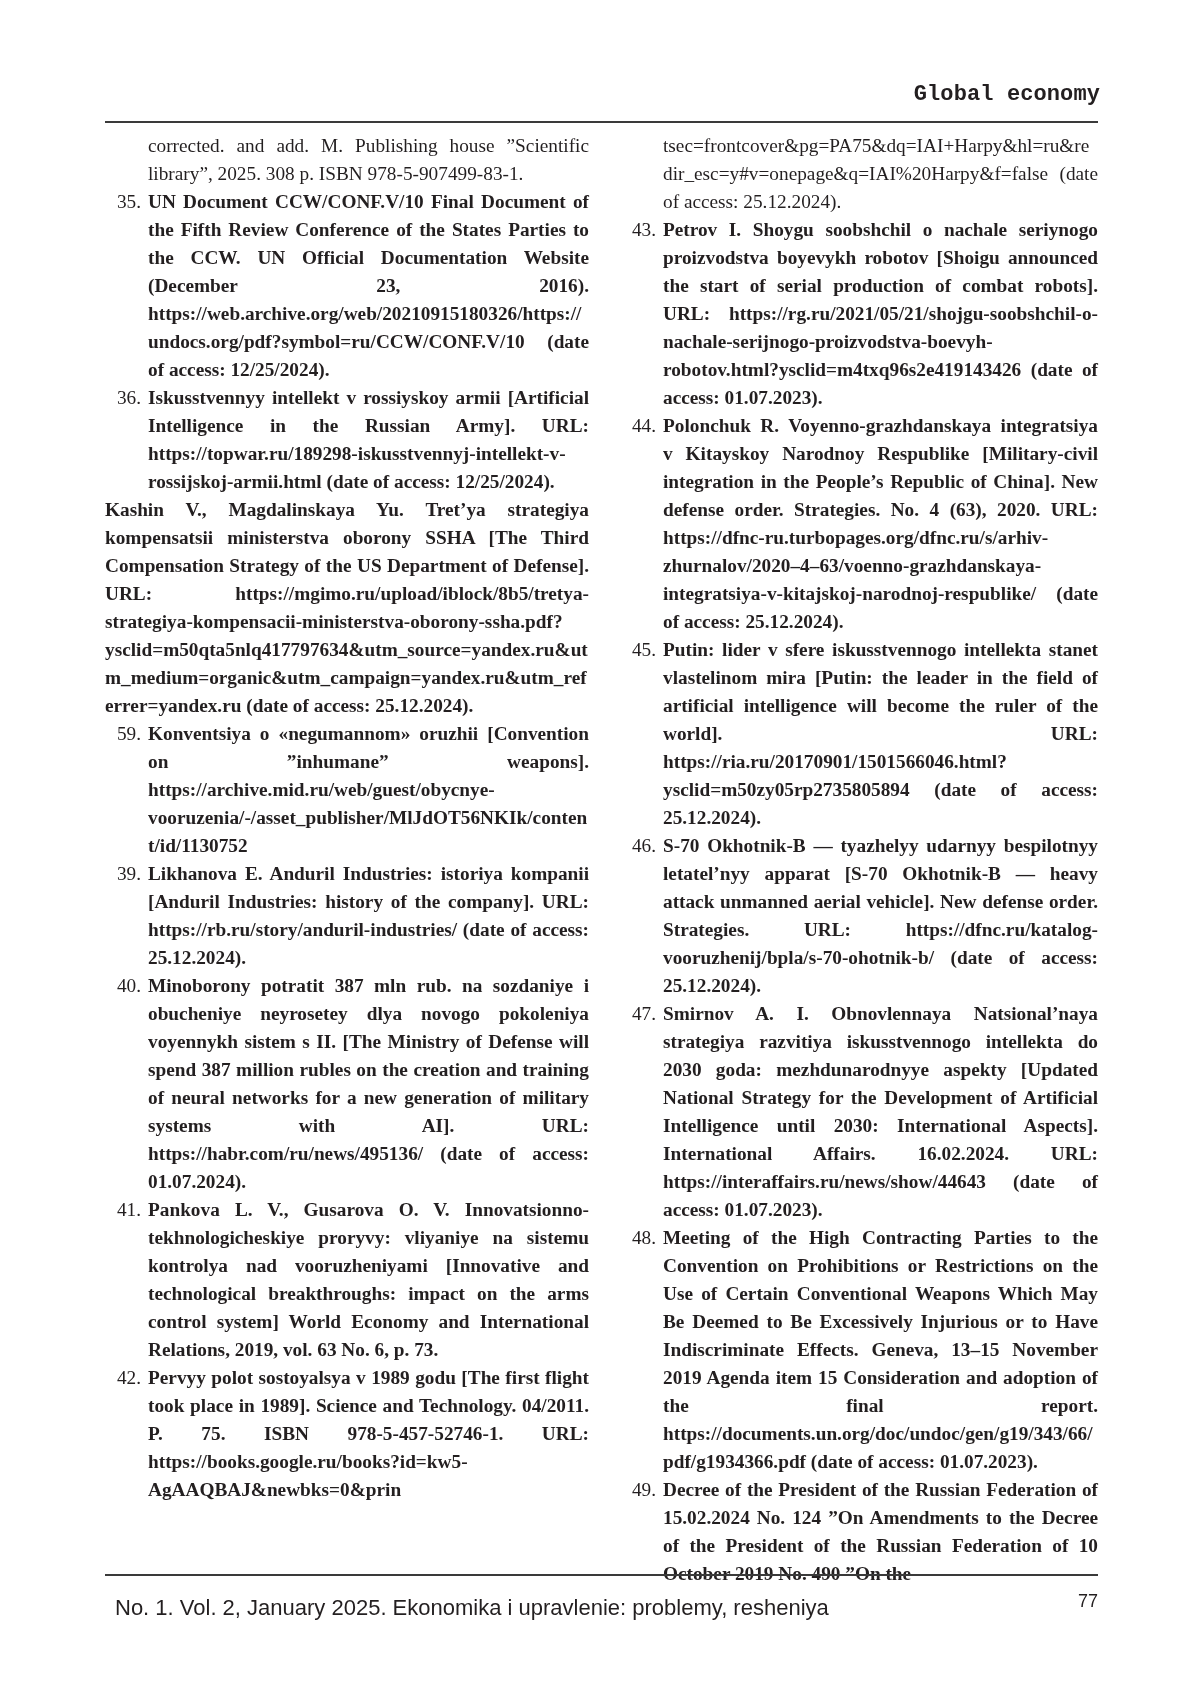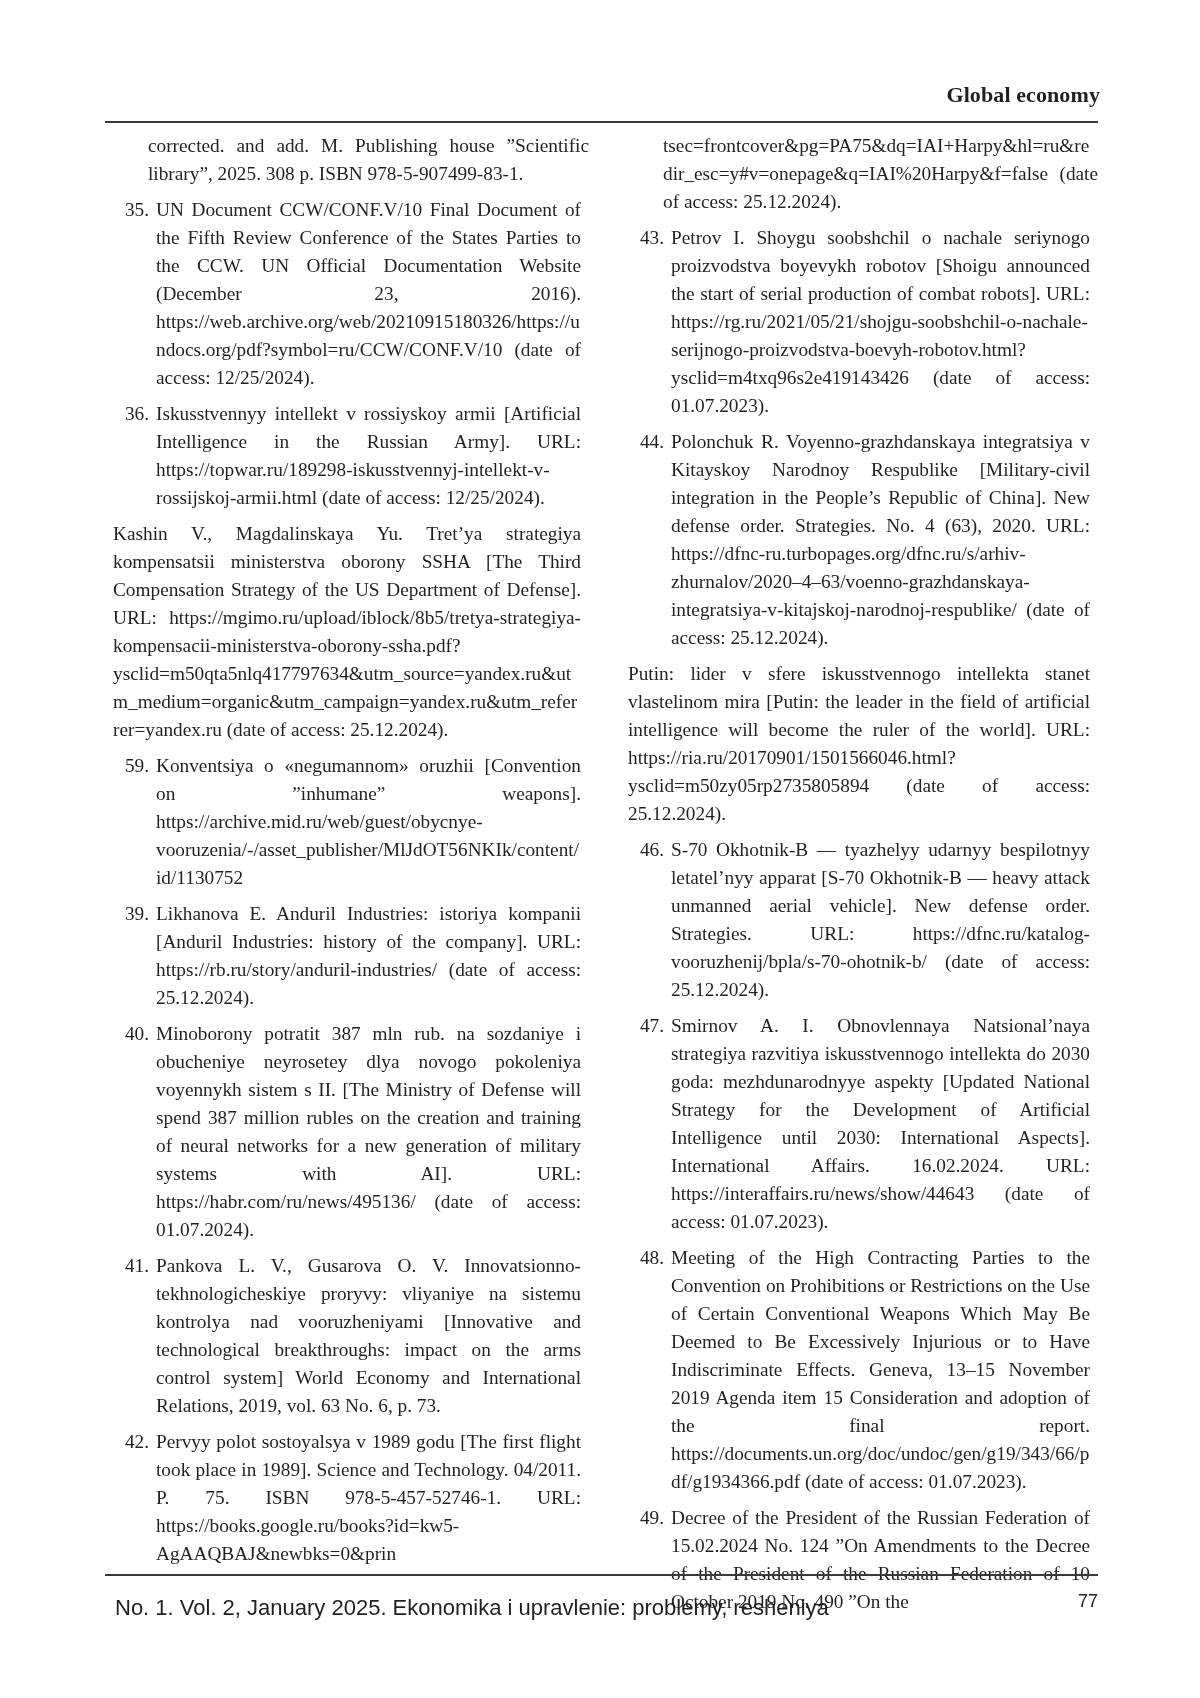--- a/index.html
+++ b/index.html
@@ -11,21 +11,21 @@
       width: 1200px;
       height: 1698px;
       position: relative;
       overflow: hidden;
       color: #231f20;
     }
     .running-head {
       position: absolute;
       top: 82px;
       right: 100px;
-      font-family: Liberation Serif, serif;
+      font-family: Liberation Mono, monospace;
       font-weight: bold;
       font-size: 22px;
       color: #231f20;
       letter-spacing: 0.1px;
     }
     .rule {
       position: absolute;
       left: 105px;
       width: 993px;
       height: 2px;
@@ -47,33 +47,34 @@
       font-size: 19.3px;
       line-height: 28px;
       color: #231f20;
       text-align: justify;
       hyphens: none;
     }
     .col.left { width: 484px; }
     .col.right { width: 478px; }
     .ref {
       display: flex;
-      margin: 8px;
+      margin: 0;
     }
     .ref-num {
       flex: 0 0 36px;
       text-align: right;
       padding-right: 7px;
       white-space: nowrap;
     }
     .ref-text {
       flex: 1 1 auto;
       word-break: break-word;
       overflow-wrap: anywhere;
       text-align: justify;
+      font-weight: bold;
     }
     .continuation {
       padding-left: 43px;
       word-break: break-word;
       overflow-wrap: anywhere;
       text-align: justify;
     }
     .footer-text {
       position: absolute;
       top: 1595px;
@@ -139,20 +140,21 @@
 
     <div class="ref">
       <span class="ref-num">43.</span>
       <span class="ref-text">Petrov I. Shoygu soobshchil o nachale seriynogo proizvodstva boyevykh robotov [Shoigu announced the start of serial production of combat robots]. URL: https://rg.ru/2021/05/21/shojgu-soobshchil-o-nachale-serijnogo-proizvodstva-boevyh-robotov.html?ysclid=m4txq96s2e419143426 (date of access: 01.07.2023).</span>
     </div>
     <div class="ref">
       <span class="ref-num">44.</span>
       <span class="ref-text">Polonchuk R. Voyenno-grazhdanskaya integratsiya v Kitayskoy Narodnoy Respublike [Military-civil integration in the People’s Republic of China]. New defense order. Strategies. No. 4 (63), 2020. URL: https://dfnc-ru.turbopages.org/dfnc.ru/s/arhiv-zhurnalov/2020–4–63/voenno-grazhdanskaya-integratsiya-v-kitajskoj-narodnoj-respublike/ (date of access: 25.12.2024).</span>
     </div>
     <div class="ref">
+      <span class="ref-num">45.</span>
       <span class="ref-text">Putin: lider v sfere iskusstvennogo intellekta stanet vlastelinom mira [Putin: the leader in the field of artificial intelligence will become the ruler of the world]. URL: https://ria.ru/20170901/1501566046.html?ysclid=m50zy05rp2735805894 (date of access: 25.12.2024).</span>
     </div>
     <div class="ref">
       <span class="ref-num">46.</span>
       <span class="ref-text">S-70 Okhotnik-B — tyazhelyy udarnyy bespilotnyy letatel’nyy apparat [S-70 Okhotnik-B — heavy attack unmanned aerial vehicle]. New defense order. Strategies. URL: https://dfnc.ru/katalog-vooruzhenij/bpla/s-70-ohotnik-b/ (date of access: 25.12.2024).</span>
     </div>
     <div class="ref">
       <span class="ref-num">47.</span>
       <span class="ref-text">Smirnov A. I. Obnovlennaya Natsional’naya strategiya razvitiya iskusstvennogo intellekta do 2030 goda: mezhdunarodnyye aspekty [Updated National Strategy for the Development of Artificial Intelligence until 2030: International Aspects]. International Affairs. 16.02.2024. URL: https://interaffairs.ru/news/show/44643 (date of access: 01.07.2023).</span>
     </div>

